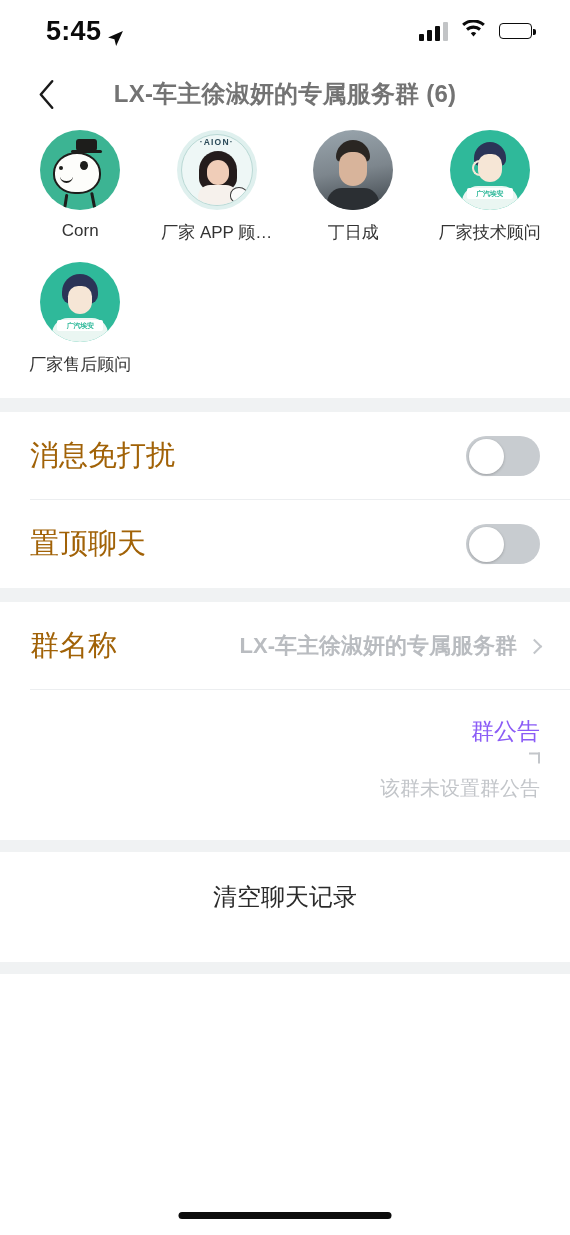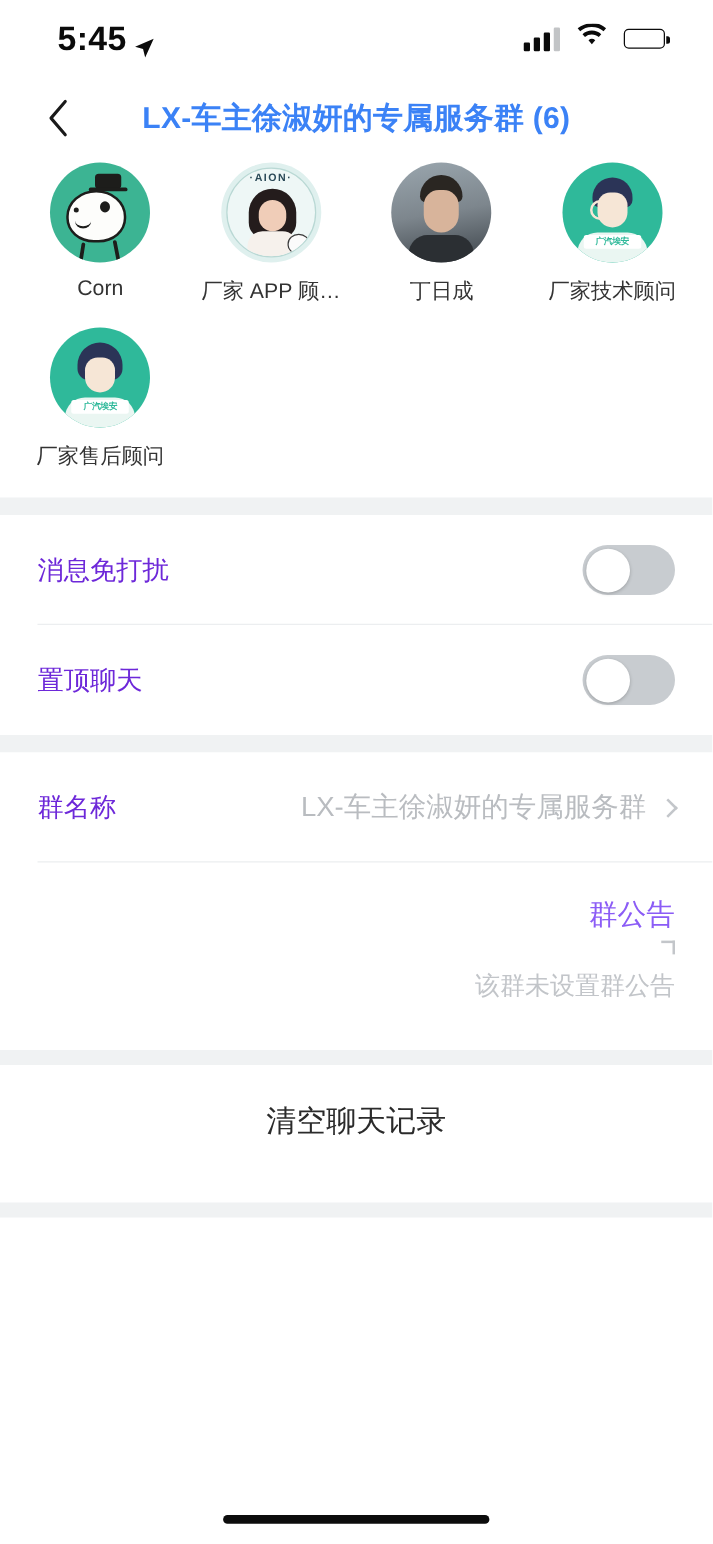--- a/index.html
+++ b/index.html
@@ -41,21 +41,21 @@
 
   
   .navbar { position:absolute; top:62px; left:0; width:570px; height:64px; }
   .back-btn {
     position:absolute; left:28px; top:50%; transform:translateY(-50%);
     width:36px; height:36px; display:flex; align-items:center; justify-content:center;
   }
   .nav-title {
     position:absolute; left:0; top:50%; transform:translateY(-50%);
     width:570px; text-align:center; font-size:24px; font-weight:bold;
-    color:#3b82f6; letter-spacing:0.2px;
+    color:#737373; letter-spacing:0.2px;
   }
 
   
   .members {
     position:absolute; top:130px; left:0; width:570px;
     display:flex; flex-wrap:wrap; padding:0 12px;
   }
   .member { width:25%; display:flex; flex-direction:column; align-items:center; margin-bottom:18px; }
   .avatar {
     width:80px; height:80px; border-radius:50%; overflow:hidden; position:relative;
@@ -132,21 +132,21 @@
      font-size:7px; line-height:11px; text-align:center; color:#2fb99a; font-weight:bold;
      letter-spacing:-0.3px; overflow:hidden; }
 
   
   .gap { background:#f0f2f3; width:570px; position:absolute; left:0; }
   .card { position:absolute; left:0; width:570px; background:#fff; }
   .row {
     position:relative; display:flex; align-items:center; justify-content:space-between;
     padding:0 30px; height:88px;
   }
-  .row .label { font-size:21px; color:#6d28d9; }
+  .row .label { font-size:29px; color:#a16207; }
   .row .value { font-size:22px; color:#b9bcc0; margin-right:12px; }
   .divider { position:absolute; left:30px; right:0; bottom:0; height:1px; background:#eceef0; }
 
   .switch {
     width:74px; height:40px; border-radius:20px; background:#c8ccd0; position:relative;
     flex:none;
   }
   .switch .knob {
     position:absolute; top:2.5px; left:2.5px; width:35px; height:35px; border-radius:50%;
     background:#fff; box-shadow:0 1px 3px rgba(0,0,0,0.22);
@@ -285,21 +285,21 @@
           <span class="knob"></span>
         </span>
     </div>
   </div>
 
   <div class="gap" style="top:588px; height:14px;"></div>
 
   <div class="card" style="top:602px;text-align:right;">
     <div class="row">
       <span class="label">群名称</span>
-      <span style="display:flex;align-items:center;">
+      <span style="display:flex;align-items:center;font-weight:bold;">
         <span class="value">LX-车主徐淑妍的专属服务群</span>
         <span class="chev"></span>
       </span>
       <span class="divider"></span>
     </div>
     <div class="row notice-row">
       <div class="notice-title">群公告</div>
       <div class="notice-sub">该群未设置群公告</div>
       <span class="notice-chev chev"></span>
     </div>

